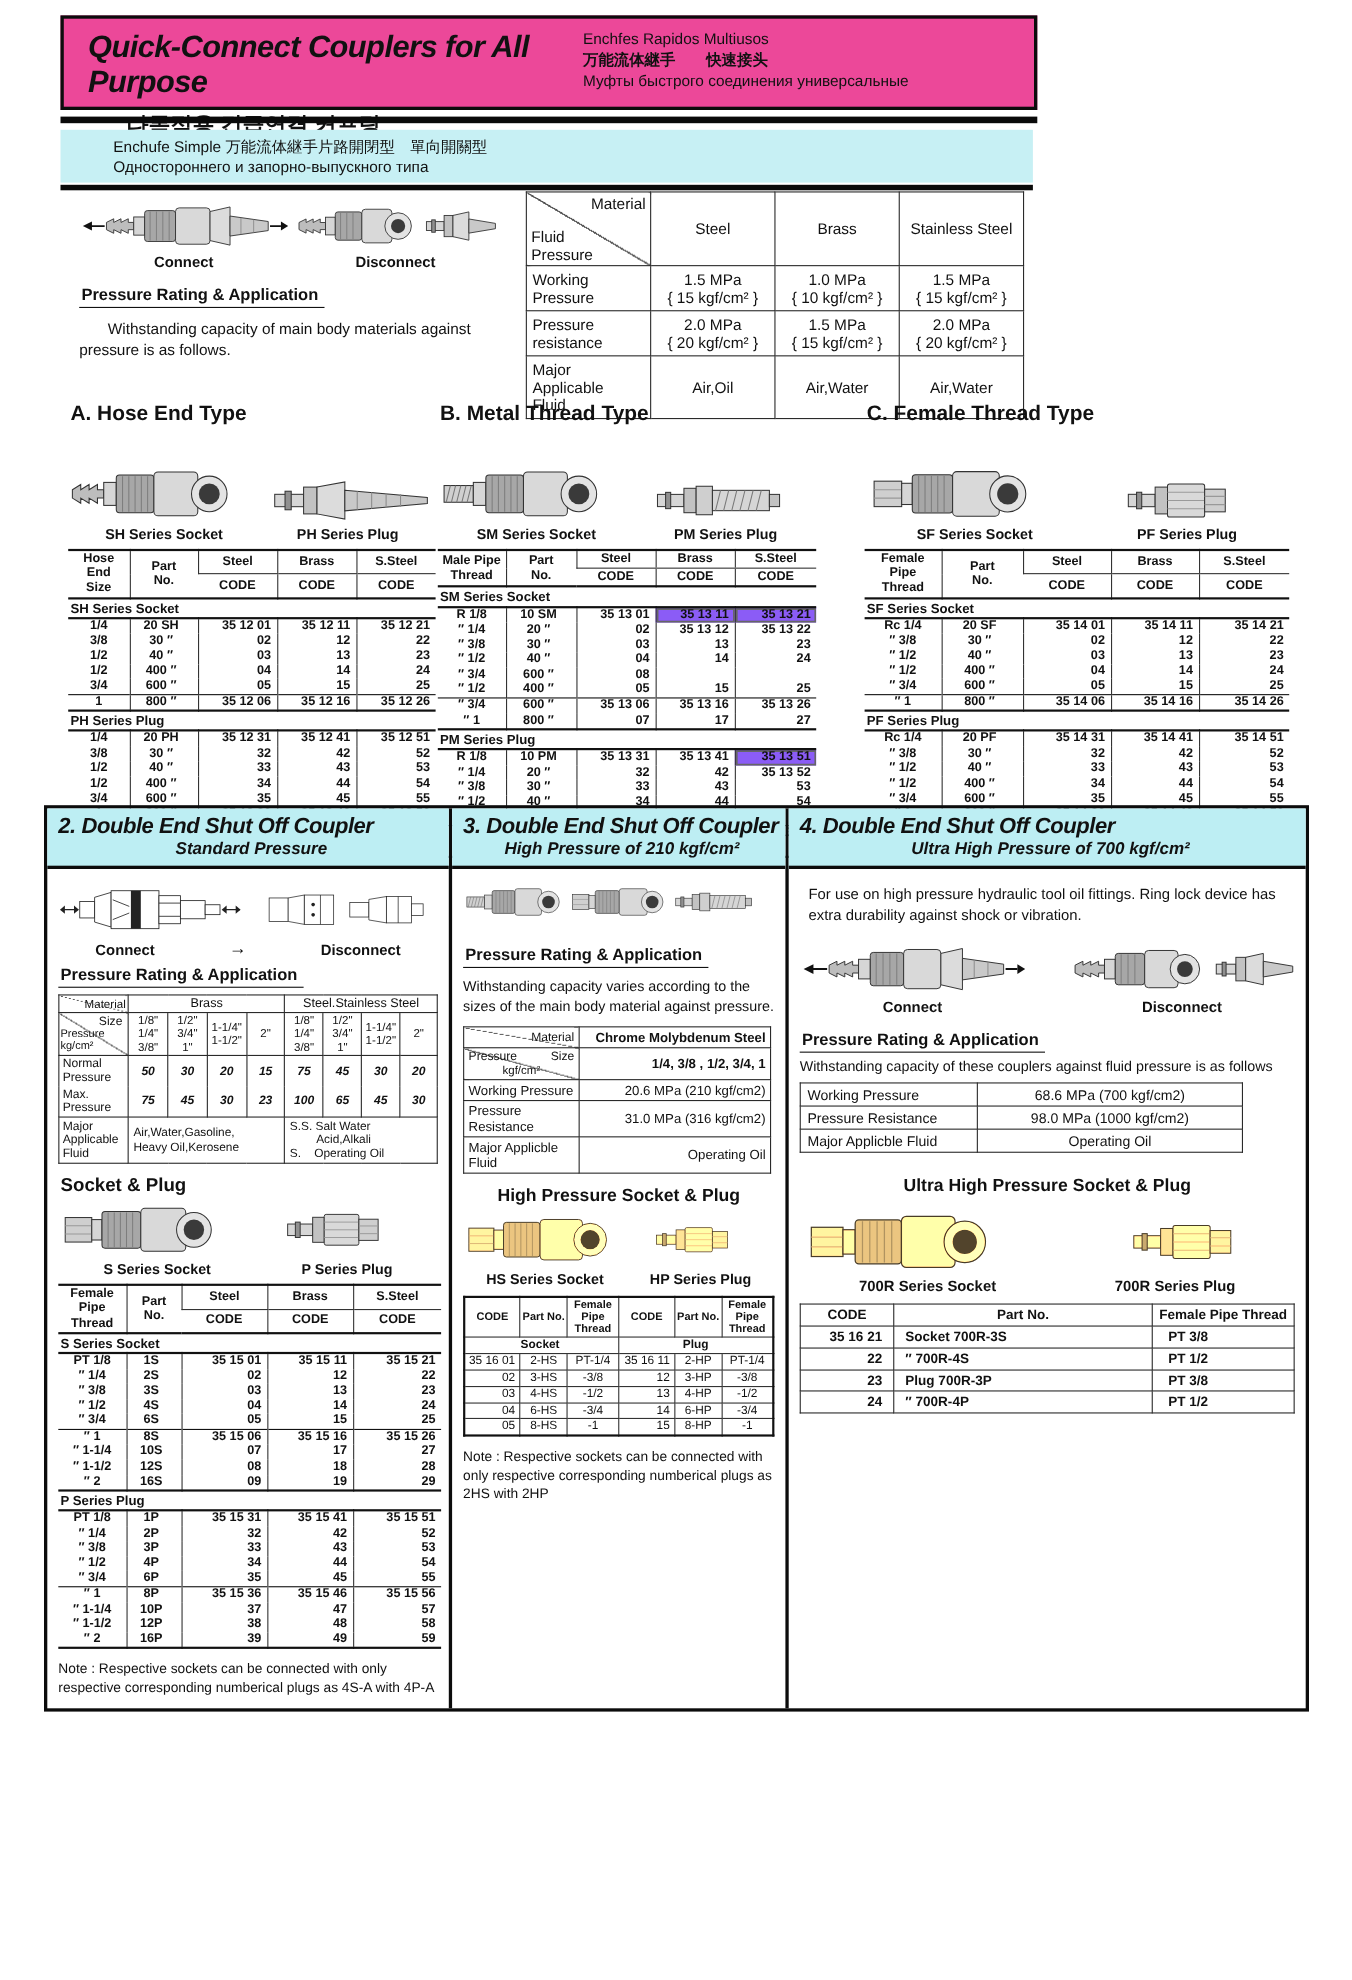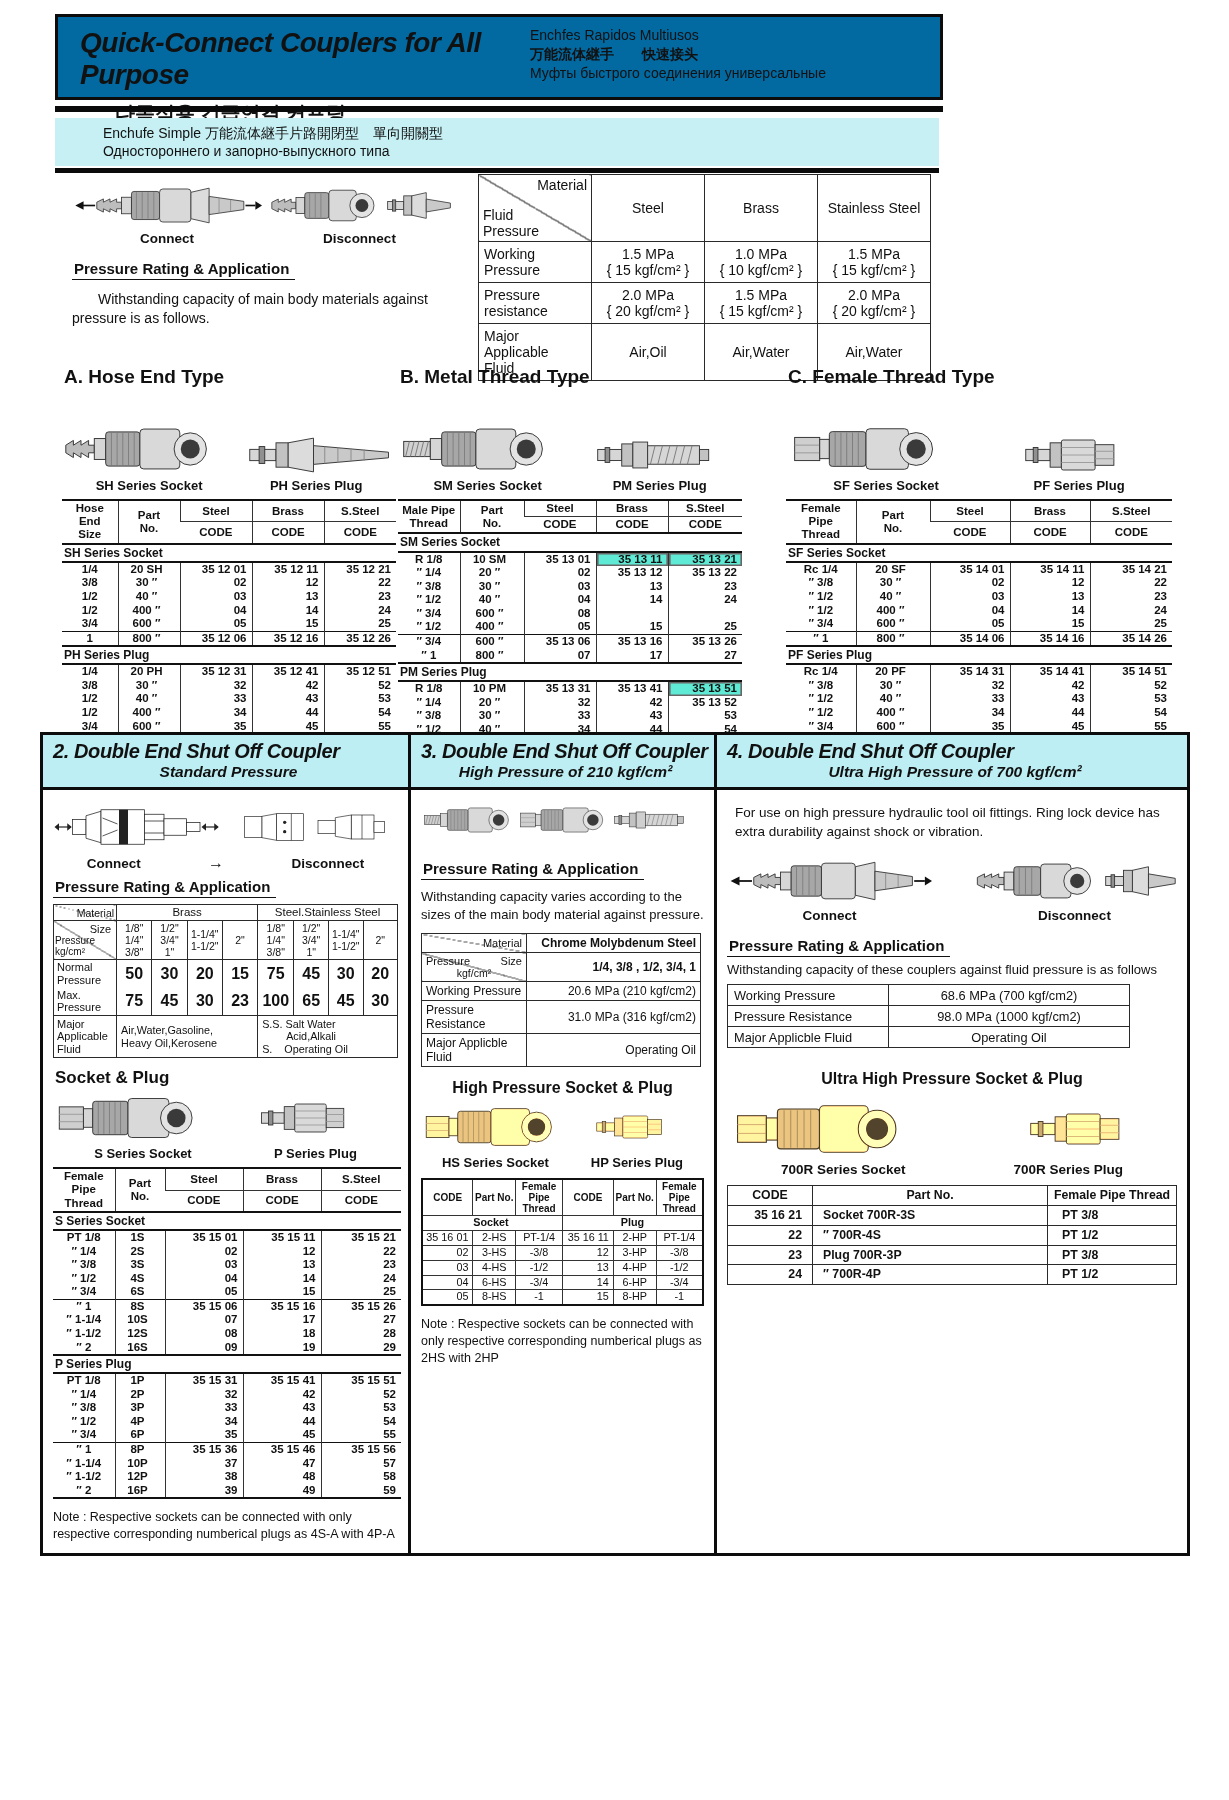--- a/index.html
+++ b/index.html
@@ -6,21 +6,21 @@
   body{
     width:1229px;height:1800px;position:relative;background:#ffffff;
     font-family:"Liberation Sans", sans-serif;color:#111;
   }
   .pre{white-space:pre-line;}
   .prew{white-space:pre-wrap;}
   .bold{font-weight:700;}
 
   
   .hdr-box{position:absolute;left:55px;top:14px;width:888px;height:86px;
-    background:#0369a1;border:3px solid #0c0c0c;box-sizing:border-box;display:flex;}
+    background:#ec4899;border:3px solid #0c0c0c;box-sizing:border-box;display:flex;}
   .hdr-left{padding:10px 0 0 22px;width:450px;}
   .hdr-title{font-size:28px;font-weight:700;font-style:italic;letter-spacing:-0.5px;}
   .hdr-kr{font-size:20px;font-weight:700;margin-top:9px;padding-left:35px;}
   .hdr-right{padding-top:9px;font-size:14px;line-height:1.35;}
   .hdr-rule{position:absolute;left:55px;top:106px;width:888px;height:6px;background:#0a0a0a;}
 
   
   .s1-band{position:absolute;left:55px;top:118px;width:884px;height:48px;background:#c7f0f4;display:flex;align-items:center;}
   .s1-title{font-size:23px;font-weight:700;font-style:italic;padding-left:22px;width:320px;}
   .s1-sub{font-size:14px;line-height:1.3;margin-left:48px;}
@@ -62,21 +62,21 @@
   .parts th{font-weight:700;font-size:11.5px;padding:1px 2px;line-height:1.15;text-align:center;vertical-align:middle;}
   .parts th + th, .parts td + td{border-left:1px solid #333;}
   .parts thead{border-bottom:2.4px solid #111;}
   .parts thead .cd{border-bottom:1px solid #333;}
   .parts td{font-weight:700;text-align:right;padding:0 5px 0 0;line-height:1.18;height:13px;}
   .parts td:first-child{text-align:center;padding:0 1px;}
   .parts td:nth-child(2){text-align:center;}
   .parts td.grp{text-align:left;border:none;border-top:2px solid #111;border-bottom:2px solid #111;
     padding:1px 0 1px 2px;font-size:12px;}
   .parts tr.sep td{border-top:1.6px solid #111;}
-  .parts td.hl{background:#5eead4;box-shadow:inset 0 0 0 1.6px #666;}
+  .parts td.hl{background:#8b5cf6;box-shadow:inset 0 0 0 1.6px #666;}
 
   
   .bottom{position:absolute;left:40px;top:732px;width:1150px;border:3px solid #0c0c0c;display:flex;box-sizing:border-box;}
   .bcol{box-sizing:border-box;}
   .bcol2{width:368px;border-right:3px solid #0c0c0c;}
   .bcol3{width:306px;border-right:3px solid #0c0c0c;}
   .bcol4{flex:1;}
   .bband{background:#bdeef3;border-bottom:3px solid #0c0c0c;padding:5px 4px 6px 10px;}
   .bband-1{font-size:20px;font-weight:700;font-style:italic;letter-spacing:-0.4px;}
   .bband-2{font-size:15.5px;font-weight:700;font-style:italic;text-align:center;}
@@ -87,21 +87,21 @@
 
   
   table.ptab{border-collapse:collapse;table-layout:fixed;font-size:11.5px;margin-top:6px;}
   .ptab th,.ptab td{border:1.4px solid #2a2a2a;text-align:center;padding:1px 1px;font-weight:400;line-height:1.15;}
   .ptab .diag{background:linear-gradient(to top right, transparent 49.3%, #555 49.3%, #555 50.7%, transparent 50.7%);}
   .ptab .c1{width:62px;}
   .ptab .sz{width:35px;font-size:10.5px;}
   .ptab .lbl{text-align:left;padding-left:3px;font-size:11px;}
   .ptab tr.nr td, .ptab tr.nr th{border-bottom:none;}
   .ptab tr.xr td, .ptab tr.xr th{border-top:none;}
-  .ptab td.num{font-weight:700;font-size:16px;}
+  .ptab td.num{font-weight:700;font-size:11px;font-style:italic;}
   .ptab .fl{font-size:10.8px;text-align:left;padding:2px 2px 2px 4px;}
   .corner-mat{display:block;text-align:right;font-size:10.5px;padding-right:1px;}
   .corner-sz{display:block;text-align:right;font-size:11px;padding-right:4px;}
   .corner-pr{display:block;text-align:left;font-size:10px;line-height:1.05;}
 
   .sp-head{font-weight:700;font-size:17px;margin:10px 0 2px 2px;}
   .sp-head-c{font-weight:700;font-size:16px;margin:12px 0 4px 0;text-align:center;}
   .note{font-size:12.5px;margin-top:10px;line-height:1.35;}
 
   

